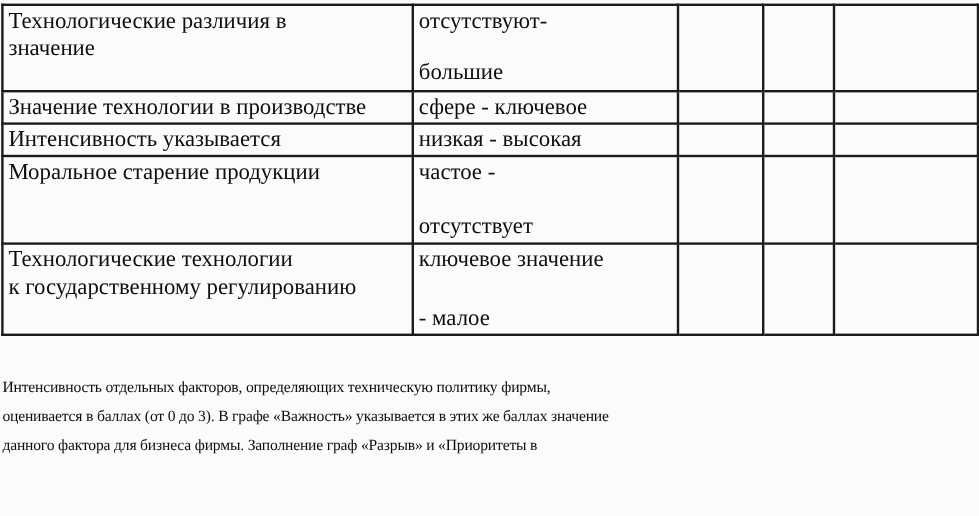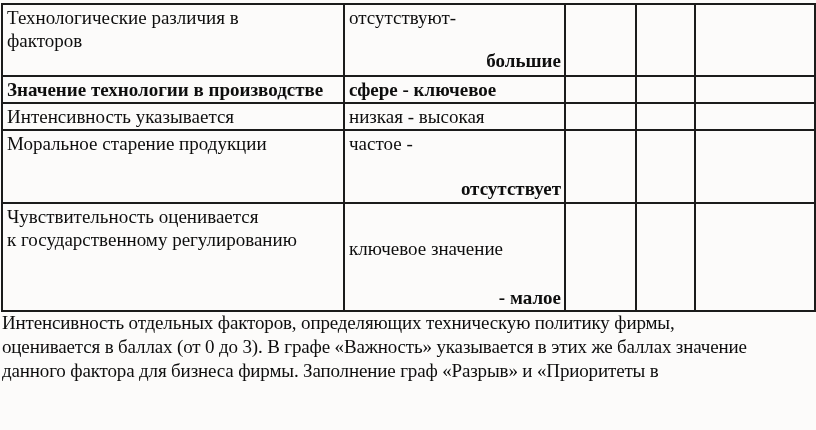--- a/index.html
+++ b/index.html
@@ -29,35 +29,35 @@
   }
   td.factor-cell .fline { white-space: nowrap; }
   td.range-cell { padding-right: 3px; }
   .range-flex {
     display: flex;
     flex-direction: column;
     justify-content: space-between;
   }
   tr.r1 .range-flex { height: 66px; gap: 11px; }
   tr.r4 .range-flex { height: 68px; }
-  tr.r5 .range-flex { height: 72px; margin-top: 32px; }
+  tr.r5 .range-flex { height: 72px; }
   .range-start { text-align: left;  white-space: nowrap; }
-  .range-end   { text-align: right; white-space: nowrap; font-weight: bold; }
+  .range-end   { white-space: nowrap; }
 
   tr.r1 { height: 72px; }
-  tr.r2 { height: 27px; font-weight: bold; }
+  tr.r2 { height: 27px; }
   tr.r3 { height: 26px; }
   tr.r4 { height: 73px; }
   tr.r5 { height: 74px; }
 
   
   .description {
     position: absolute; left: 2px; top: 311px;
     width: 814px;
-    font-size: 19px;
+    font-size: 13px;
     line-height: 24px;
     letter-spacing: -0.15px;
   }
   .pline { white-space: nowrap; height: 24px; }
 </style>
 </head>
 <body>
 
 <div class="page">
 
@@ -66,21 +66,21 @@
       <col style="width:342px">
       <col style="width:221px">
       <col style="width:71px">
       <col style="width:59px">
       <col style="width:120px">
     </colgroup>
     <tbody>
       <tr class="r1">
         <td class="factor-cell">
           <div class="fline">Технологические различия в</div>
-          <div class="fline">факторов</div>
+          <div class="fline">значение</div>
         </td>
         <td class="range-cell">
           <div class="range-flex">
             <span class="range-start">отсутствуют-</span>
             <span class="range-end">большие</span>
           </div>
         </td>
         <td></td>
         <td></td>
         <td></td>
@@ -120,21 +120,21 @@
             <span class="range-end">отсутствует</span>
           </div>
         </td>
         <td></td>
         <td></td>
         <td></td>
       </tr>
 
       <tr class="r5">
         <td class="factor-cell">
-          <div class="fline">Чувствительность оценивается</div>
+          <div class="fline">Технологические технологии</div>
           <div class="fline">к государственному регулированию</div>
         </td>
         <td class="range-cell">
           <div class="range-flex">
             <span class="range-start">ключевое значение</span>
             <span class="range-end">- малое</span>
           </div>
         </td>
         <td></td>
         <td></td>

